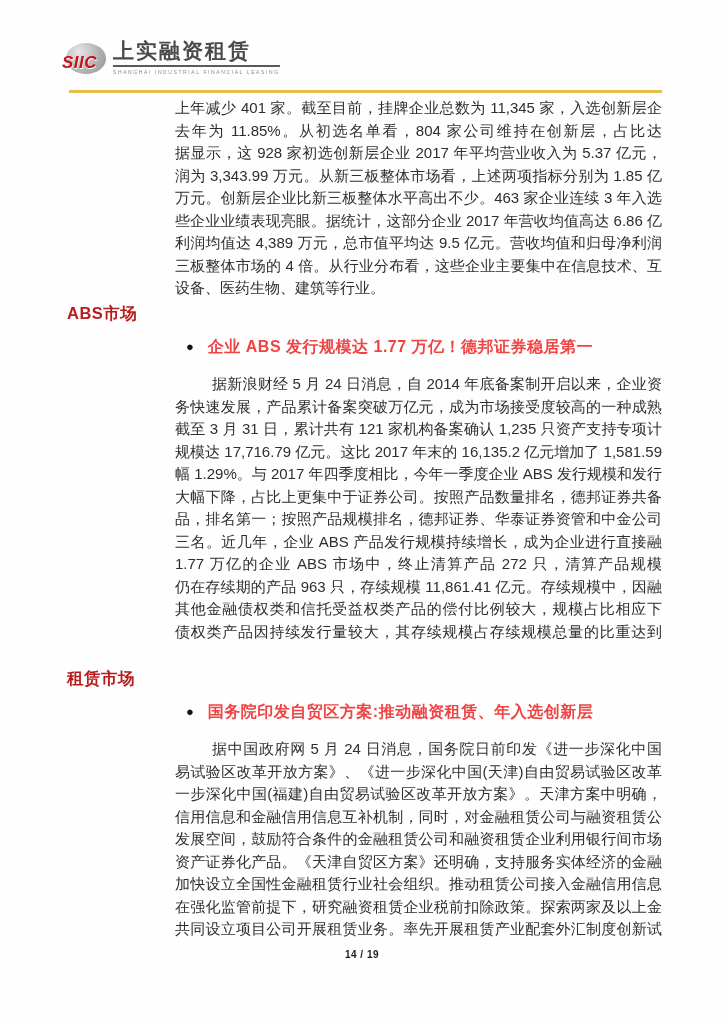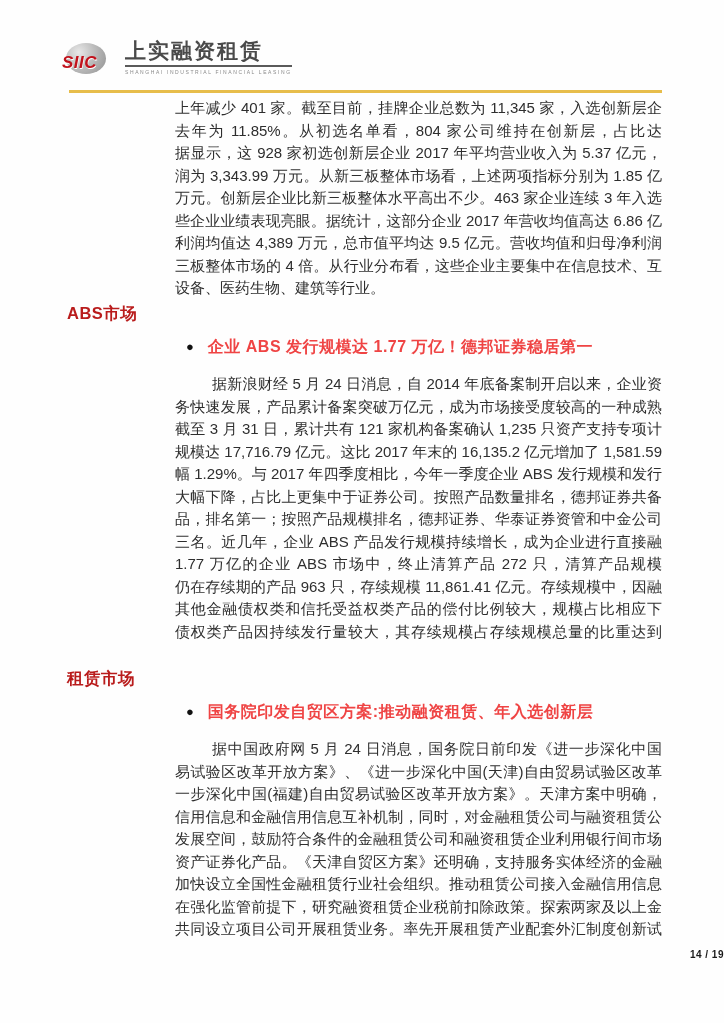--- a/index.html
+++ b/index.html
@@ -16,21 +16,20 @@
     overflow: hidden;
   }
 
   
   .logo {
     position: absolute;
     left: 66px;
     top: 39px;
     display: flex;
     align-items: flex-start;
-    gap: 12px;
   }
   .logo-globe {
     position: relative;
     width: 40px;
     height: 31px;
     margin-top: 4px;
     border-radius: 50%;
     background: radial-gradient(circle at 32% 30%, #e8e8e8 0%, #bdbdbd 45%, #8f8f8f 100%);
   }
   .logo-siic {
@@ -115,21 +114,21 @@
     color: #ef4444;
     letter-spacing: 0.5px;
     white-space: nowrap;
   }
 
   
   .footer {
     position: absolute;
     left: 0; right: 0;
     top: 949px;
-    text-align: right;
+    text-align: center;
     font-size: 10px;
     font-weight: bold;
     letter-spacing: 0.5px;
     color: #1a1a1a;
   }
 </style>
 </head>
 <body>
 
 <div class="page">

